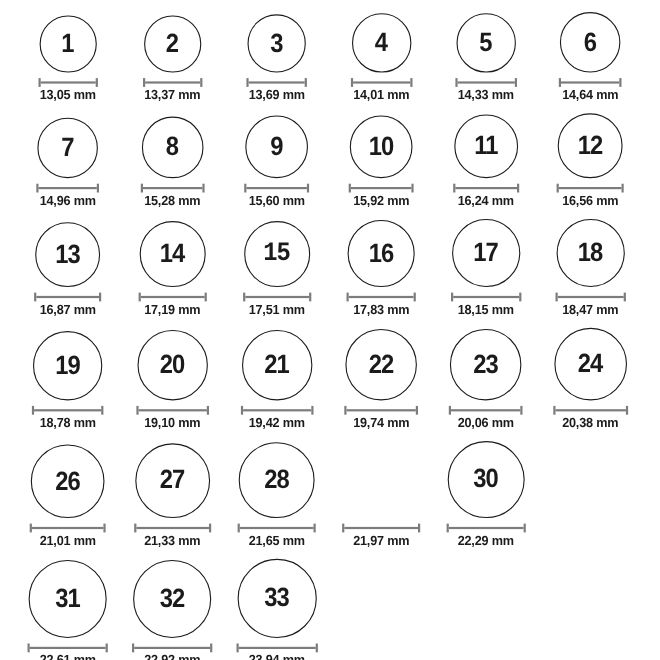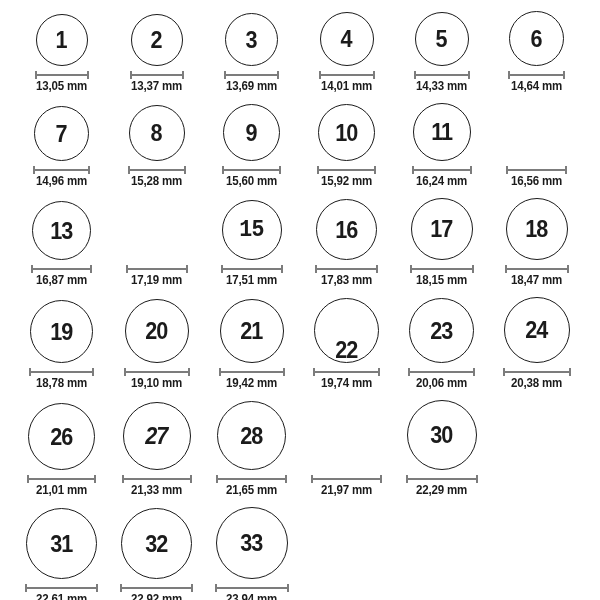--- a/index.html
+++ b/index.html
@@ -145,33 +145,39 @@
           <div class="label">15,92 mm</div>
         </div>
         <div class="cell">
           <div class="circle" style="width: 58px; height: 58px;">
             <span class="num">11</span>
           </div>
           <div class="dim" style="width: 60px;"></div>
           <div class="label">16,24 mm</div>
         </div>
         <div class="cell">
+          <div class="circle" style="width: 59px; height: 59px;">
+            <span class="num">12</span>
+          </div>
           <div class="dim" style="width: 61px;"></div>
           <div class="label">16,56 mm</div>
         </div>
       </div>
       <div class="row">
         <div class="cell">
           <div class="circle" style="width: 59px; height: 59px;">
             <span class="num">13</span>
           </div>
           <div class="dim" style="width: 61px;"></div>
           <div class="label">16,87 mm</div>
         </div>
         <div class="cell">
+          <div class="circle" style="width: 60px; height: 60px;">
+            <span class="num">14</span>
+          </div>
           <div class="dim" style="width: 62px;"></div>
           <div class="label">17,19 mm</div>
         </div>
         <div class="cell">
           <div class="circle" style="width: 60px; height: 60px; font-family: Liberation Mono, monospace;">
             <span class="num">15</span>
           </div>
           <div class="dim" style="width: 62px;"></div>
           <div class="label">17,51 mm</div>
         </div>
@@ -213,21 +219,21 @@
           <div class="label">19,10 mm</div>
         </div>
         <div class="cell">
           <div class="circle" style="width: 64px; height: 64px;">
             <span class="num">21</span>
           </div>
           <div class="dim" style="width: 66px;"></div>
           <div class="label">19,42 mm</div>
         </div>
         <div class="cell">
-          <div class="circle" style="width: 65px; height: 65px; align-items: flex-end;">
+          <div class="circle" style="width: 65px; height: 65px;">
             <span class="num">22</span>
           </div>
           <div class="dim" style="width: 67px;"></div>
           <div class="label">19,74 mm</div>
         </div>
         <div class="cell">
           <div class="circle" style="width: 65px; height: 65px; text-align: right;">
             <span class="num">23</span>
           </div>
           <div class="dim" style="width: 67px;"></div>
@@ -243,21 +249,21 @@
       </div>
       <div class="row">
         <div class="cell">
           <div class="circle" style="width: 67px; height: 67px;">
             <span class="num">26</span>
           </div>
           <div class="dim" style="width: 69px;"></div>
           <div class="label">21,01 mm</div>
         </div>
         <div class="cell">
-          <div class="circle" style="width: 68px; height: 68px; font-style: italic;">
+          <div class="circle" style="width: 68px; height: 68px;">
             <span class="num">27</span>
           </div>
           <div class="dim" style="width: 70px;"></div>
           <div class="label">21,33 mm</div>
         </div>
         <div class="cell">
           <div class="circle" style="width: 69px; height: 69px;">
             <span class="num">28</span>
           </div>
           <div class="dim" style="width: 71px;"></div>

